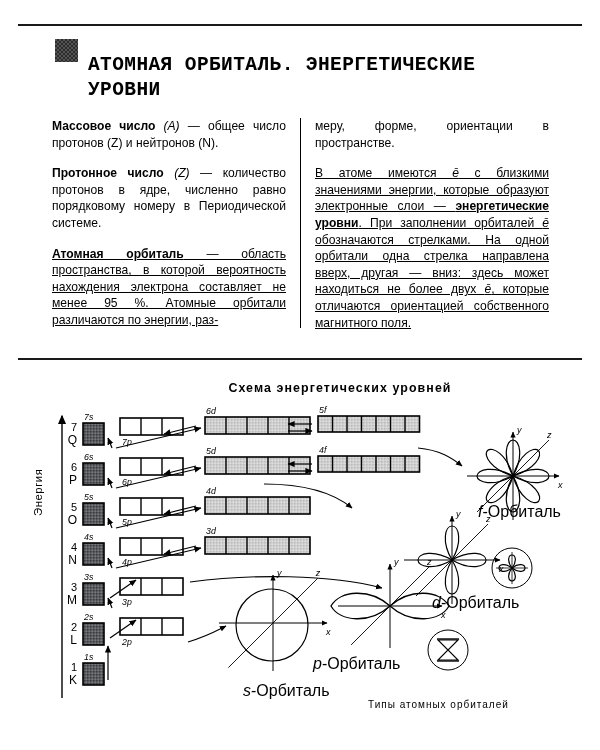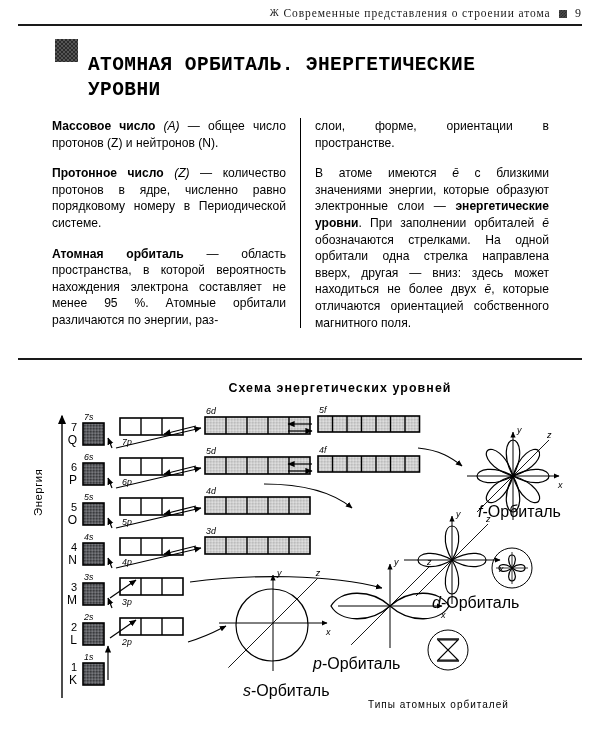--- a/index.html
+++ b/index.html
@@ -54,21 +54,21 @@
   
   .col {
     position:absolute; top:118px; width:234px;
     font-size:12.1px; line-height:16.6px;
     text-align:justify;
     -webkit-hyphens:none; hyphens:none;
   }
   .col.left  { left:52px; }
   .col.right { left:315px; }
   .col p { margin:0 0 14px 0; }
-  .col p:last-child { margin-bottom:0; }
+  .col p:last-child { margin-bottom:0;text-decoration:underline; }
   .col b { font-weight:bold; }
   .col i { font-style:italic; }
   .col .ebar { font-style:italic; position:relative; }
   .divider {
     position:absolute; left:300px; top:118px;
     width:1px; height:210px; background:#000;
   }
 
   
   .rule-fig {
@@ -98,41 +98,35 @@
   .types-label {
     position:absolute; left:368px; top:699px;
     font-size:10px; letter-spacing:1px; white-space:nowrap;
   }
 </style>
 </head>
 <body>
 
 <div class="page">
 
-  <div class="runhead">
-    <span class="glyph">Ж</span>
-    <span>Современные  представления  о  строении  атома</span>
-    <span class="sq"></span>
-    <span class="pg">9</span>
-  </div>
   <div class="rule-top"></div>
 
   <div class="title-sq"></div>
   <h1 class="title">АТОМНАЯ ОРБИТАЛЬ. ЭНЕРГЕТИЧЕСКИЕ УРОВНИ</h1>
 
   <div class="divider"></div>
 
   <div class="col left">
     <p><b>Массовое число</b> <i>(A)</i><span> — общее число протонов (Z) и нейтронов (N).</span></p>
     <p><b>Протонное число</b> <i>(Z)</i><span> — количество протонов в ядре, численно равно порядковому номеру в Периодической системе.</span></p>
     <p><b>Атомная орбиталь</b><span> — область пространства, в которой вероятность нахождения электрона составляет не менее 95 %. Атомные орбитали различаются по энергии, раз-</span></p>
   </div>
 
   <div class="col right">
-    <p>слои, форме, ориентации в пространстве.</p>
+    <p>меру, форме, ориентации в пространстве.</p>
     <p><span>В атоме имеются </span><i class="ebar">ē</i><span> с близкими значениями энергии, которые образуют электронные слои — </span><b>энергетические уровни</b><span>. При заполнении орбиталей </span><i class="ebar">ē</i><span> обозначаются стрелками. На одной орбитали одна стрелка направлена вверх, другая — вниз: здесь может находиться не более двух </span><i class="ebar">ē</i><span>, которые отличаются ориентацией собственного магнитного поля.</span></p>
   </div>
 
   <div class="rule-fig"></div>
   <div class="fig-title">Схема  энергетических  уровней</div>
   <div class="energy-label">Энергия</div>
   <div class="types-label">Типы  атомных  орбиталей</div>
 
   <svg id="figure" width="600" height="330" viewBox="0 0 600 330">
     <defs>

